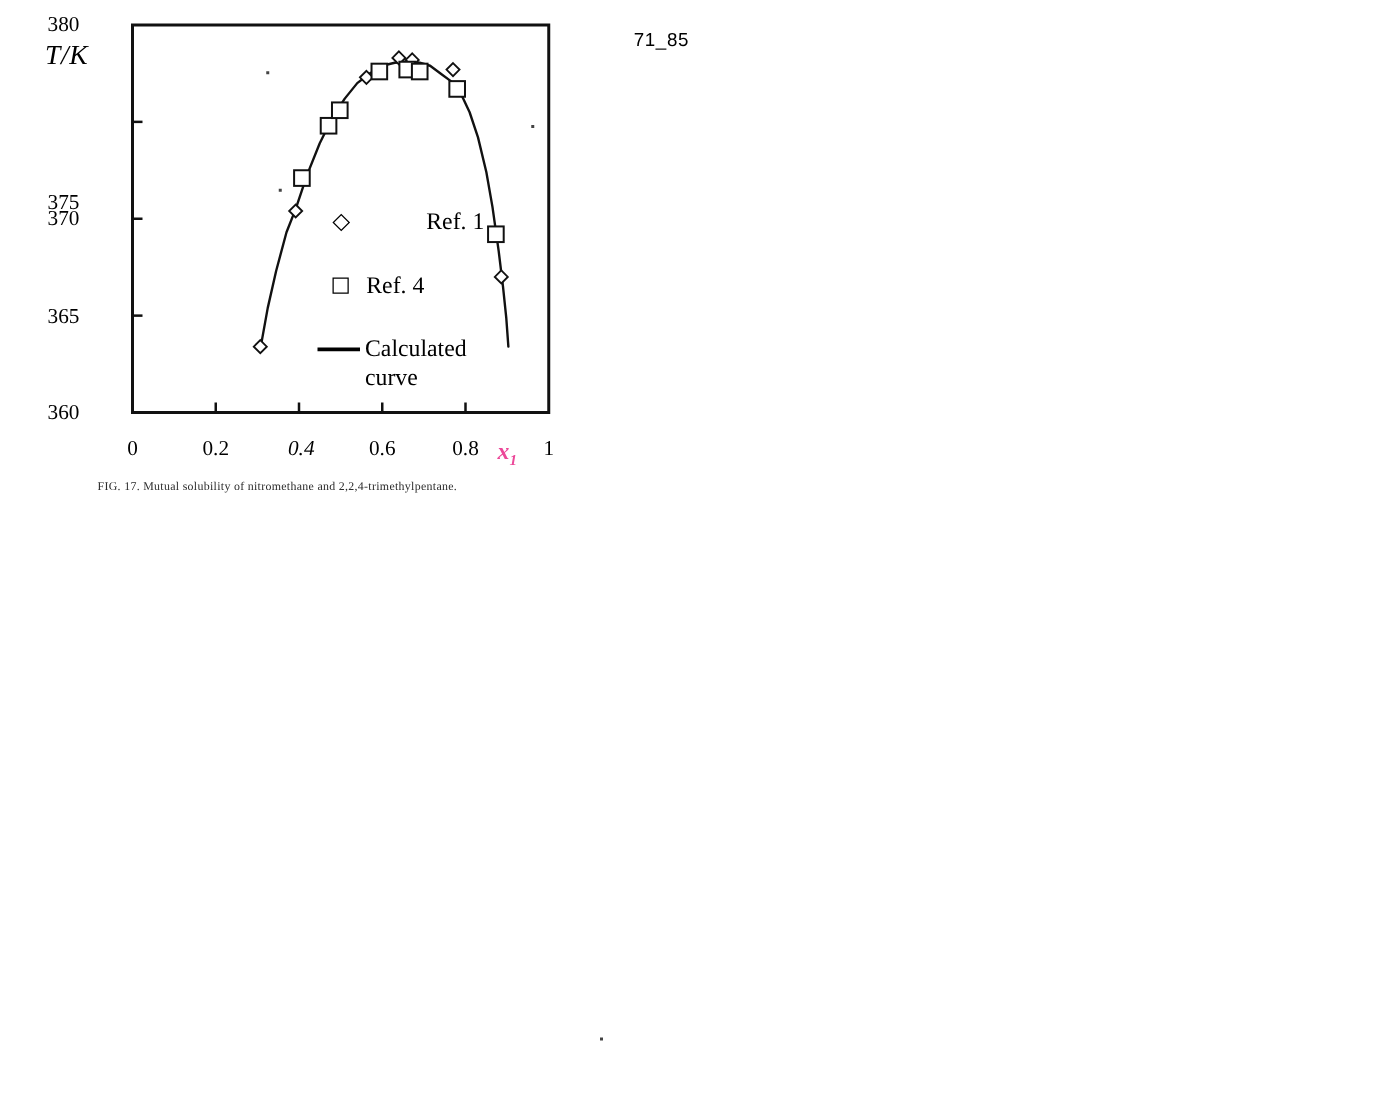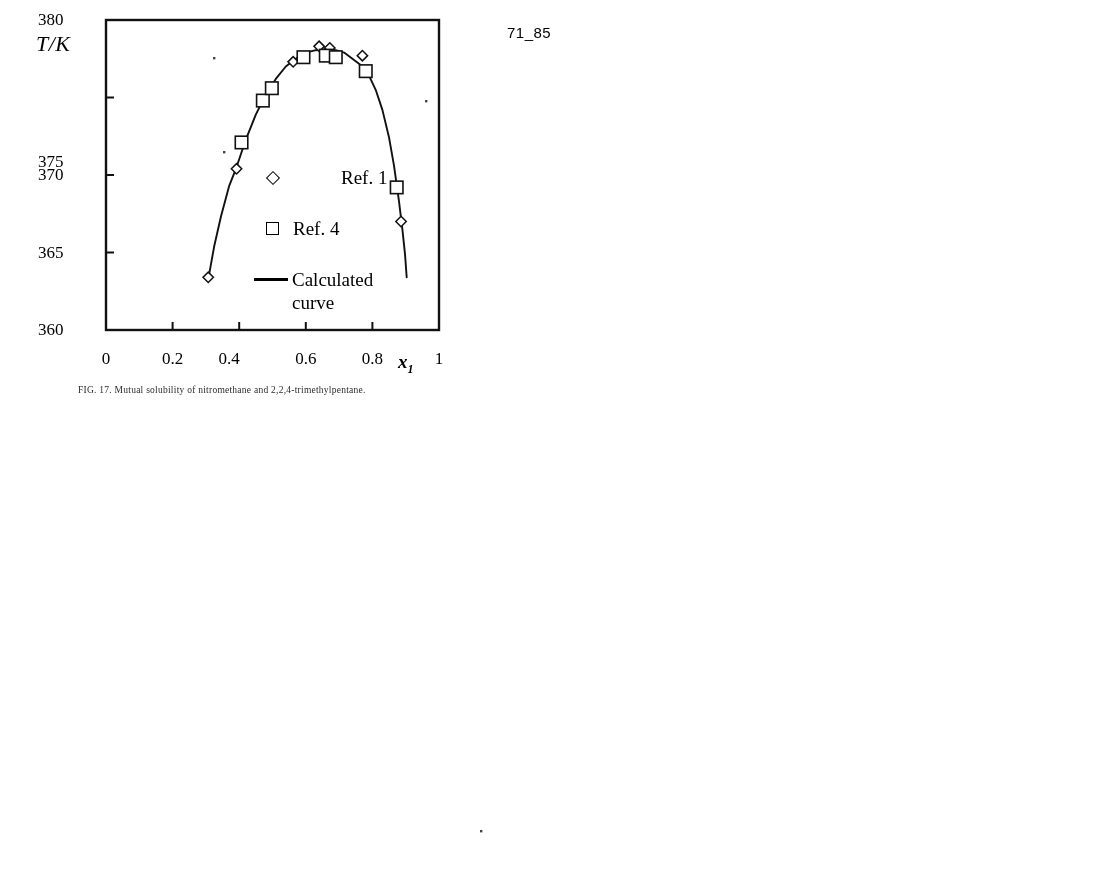--- a/index.html
+++ b/index.html
@@ -25,21 +25,21 @@
   .ytick{
     width:62px;text-align:left;
     font-size:17px;line-height:20px;color:#000;
   }
   .xtick{
     width:44px;text-align:center;
     font-size:17px;line-height:20px;color:#000;
   }
   .xlabel{
     left:398px;top:351px;
-    font-size:19px;font-weight:bold;font-style:italic;color:#000000;
+    font-size:19px;font-weight:bold;font-style:italic;color:#ec4899;
   }
   .xlabel sub{font-size:12px;font-weight:bold;}
   .legend-text{
     font-size:19px;color:#000;line-height:23px;white-space:nowrap;
   }
   .legend-wrap-text{
     font-size:19px;color:#000;line-height:23px;width:112px;white-space:normal;
   }
   .marker-diamond{
     width:8px;height:8px;border:1.5px solid #000;background:#fff;
@@ -99,21 +99,21 @@
       <div class="abs ytick" style="left: 38px; top: 320px;">360</div>
       <div class="abs ytick" style="left: 38px; top: 242.5px;">365</div>
       <div class="abs ytick" style="left: 38px; top: 165px;">370</div>
       <div class="abs ytick" style="left: 38px; top: 104px; margin-top: 48px;">375</div>
       <div class="abs ytick" style="left: 38px; top: 10px;">380</div>
     </div>
 
   <div id="x-ticks">
       <div class="abs xtick" style="left: 84px; top: 349px;">0</div>
       <div class="abs xtick" style="left: 150.6px; top: 349px;">0.2</div>
-      <div class="abs xtick" style="left: 207px; top: 349px;">0.4</div>
+      <div class="abs xtick" style="left: 219px; top: 349px; font-style: italic;">0.4</div>
       <div class="abs xtick" style="left: 283.8px; top: 349px;">0.6</div>
       <div class="abs xtick" style="left: 350.4px; top: 349px;">0.8</div>
       <div class="abs xtick" style="left: 417px; top: 349px;">1</div>
     </div>
 
   <div class="abs xlabel"><span>x</span><sub>1</sub></div>
 
   <div>
     <span class="abs marker-diamond" style="left:268px;top:173px;"></span>
     <div class="abs legend-text" style="left:293px;top:166px;margin-left:48px;">Ref. 1</div>

